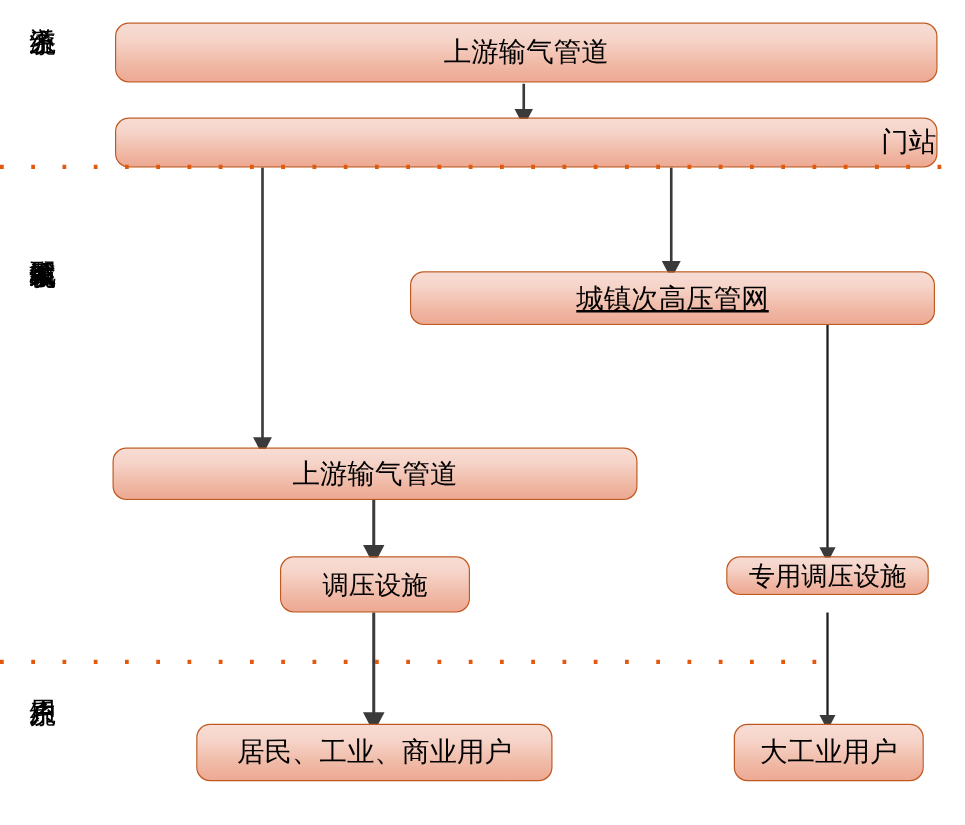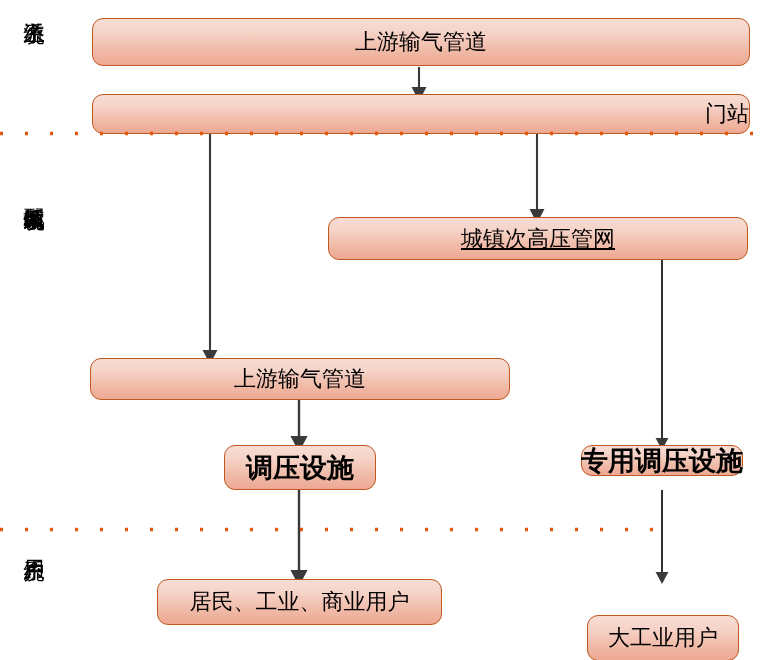--- a/index.html
+++ b/index.html
@@ -46,21 +46,21 @@
                 #EDA993 100%);
     display: flex;
     align-items: center;
     justify-content: center;
     color: #000000;
     font-size: 22px;
     font-family: "Liberation Serif", "DejaVu Serif", serif;
     white-space: nowrap;
     z-index: 3;
   }
-  .node.small { font-size: 27px; font-weight: bold; }
+  .node.small { font-size: 21px; }
 
   
   .connector-layer {
     position: absolute;
     left: 0; top: 0;
     width: 772px;
     height: 660px;
     z-index: 2;
     pointer-events: none;
   }
@@ -127,21 +127,21 @@
   </div>
 
   <div class="node small" style="left:581px; top:445px; width:162px; height:31px;">
     <span>专用调压设施</span>
   </div>
 
   <div class="node" style="left:157px; top:579px; width:285px; height:46px;">
     <span>居民、工业、商业用户</span>
   </div>
 
-  <div class="node" style="left:587px; top:579px; width:152px; height:46px;margin-top:36px;">
+  <div class="node" style="left:587px; top:579px; width:152px; height:46px;">
     <span>大工业用户</span>
   </div>
 
   <svg class="divider-layer" viewBox="0 0 772 660" width="772" height="660">
     <line x1="0" y1="133.5" x2="772" y2="133.5" stroke="#E2590C" stroke-width="3.4" stroke-dasharray="3 22" stroke-linecap="butt"></line>
     <line x1="0" y1="529.5" x2="660" y2="529.5" stroke="#E2590C" stroke-width="3.4" stroke-dasharray="3 22" stroke-linecap="butt"></line>
   </svg>
 
 </div>
 

